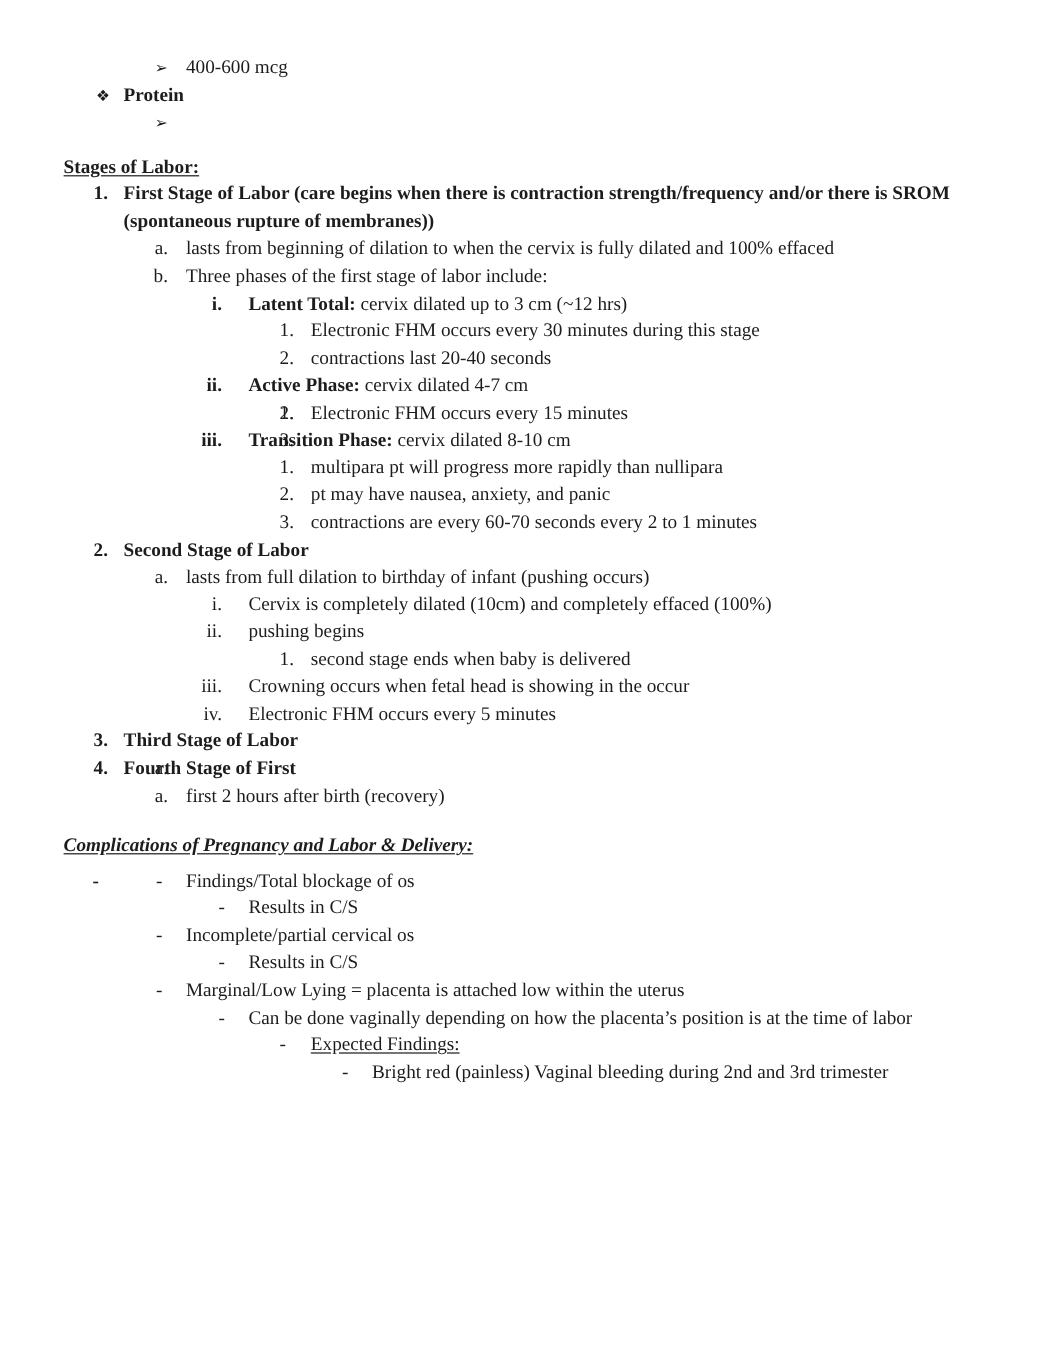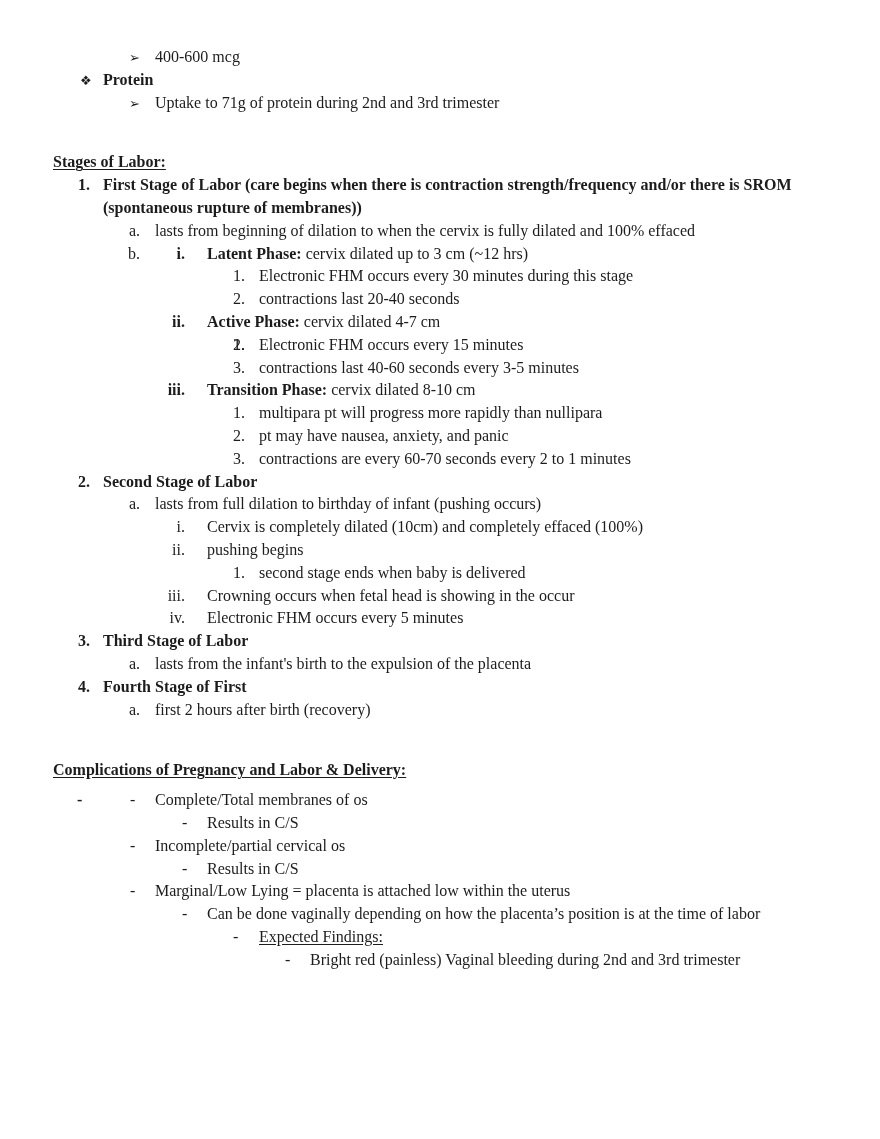--- a/index.html
+++ b/index.html
@@ -56,50 +56,50 @@
   .mk-bullet.l2 { left: 76px; top: 1px; }
   .bold { font-weight: bold; }
   .underline { text-decoration: underline; text-underline-offset: 2px; text-align: right; }
 </style>
 </head>
 <body>
 
 <div class="page" id="doc">
     <div class="line t2"><span class="mk mk-bullet l2">➢</span><span>400-600 mcg</span></div>
     <div class="line t1"><span class="mk mk-bullet l1 bold">❖</span><span class="bold">Protein</span></div>
-    <div class="line t2"><span class="mk mk-bullet l2">➢</span><span>Uptake to 71g of protein during 2nd and 3rd trimester</span></div>
+    <div class="line t2"><span class="mk mk-bullet l2">➢</span></div>
     <div class="line heading" style="margin-top: 37px;">Stages of Labor:</div>
     <div class="line t1"><span class="mk mk-num l1 bold">1.</span><span class="bold">First Stage of Labor (care begins when there is contraction strength/frequency and/or there is SROM (spontaneous rupture of membranes))</span></div>
     <div class="line t2"><span class="mk mk-num l2">a.</span><span>lasts from beginning of dilation to when the cervix is fully dilated and 100% effaced</span></div>
-    <div class="line t2"><span class="mk mk-num l2">b.</span></div>
-    <div class="line t3"><span class="mk mk-num l3 bold">i.</span><span><b>Latent Phase:</b> cervix dilated up to 3 cm (~12 hrs)</span></div>
+    <div class="line t2"><span class="mk mk-num l2">b.</span><span>Three phases of the first stage of labor include:</span></div>
+    <div class="line t3"><span class="mk mk-num l3 bold">i.</span><span><b>Latent Total:</b> cervix dilated up to 3 cm (~12 hrs)</span></div>
     <div class="line t4"><span class="mk mk-num l4">1.</span><span>Electronic FHM occurs every 30 minutes during this stage</span></div>
     <div class="line t4"><span class="mk mk-num l4">2.</span><span>contractions last 20-40 seconds</span></div>
     <div class="line t3"><span class="mk mk-num l3 bold">ii.</span><span><b>Active Phase:</b> cervix dilated 4-7 cm</span></div>
     <div class="line t4"><span class="mk mk-num l4">1.</span></div>
     <div class="line t4"><span class="mk mk-num l4">2.</span><span>Electronic FHM occurs every 15 minutes</span></div>
-    <div class="line t4"><span class="mk mk-num l4">3.</span><span>contractions last 40-60 seconds every 3-5 minutes</span></div>
+    <div class="line t4"><span class="mk mk-num l4">3.</span></div>
     <div class="line t3"><span class="mk mk-num l3 bold">iii.</span><span><b>Transition Phase:</b> cervix dilated 8-10 cm</span></div>
     <div class="line t4"><span class="mk mk-num l4">1.</span><span>multipara pt will progress more rapidly than nullipara</span></div>
     <div class="line t4"><span class="mk mk-num l4">2.</span><span>pt may have nausea, anxiety, and panic</span></div>
     <div class="line t4"><span class="mk mk-num l4">3.</span><span>contractions are every 60-70 seconds every 2 to 1 minutes</span></div>
     <div class="line t1"><span class="mk mk-num l1 bold">2.</span><span class="bold">Second Stage of Labor</span></div>
     <div class="line t2"><span class="mk mk-num l2">a.</span><span>lasts from full dilation to birthday of infant (pushing occurs)</span></div>
     <div class="line t3"><span class="mk mk-num l3">i.</span><span>Cervix is completely dilated (10cm) and completely effaced (100%)</span></div>
     <div class="line t3"><span class="mk mk-num l3">ii.</span><span>pushing begins</span></div>
     <div class="line t4"><span class="mk mk-num l4">1.</span><span>second stage ends when baby is delivered</span></div>
     <div class="line t3"><span class="mk mk-num l3">iii.</span><span>Crowning occurs when fetal head is showing in the occur</span></div>
     <div class="line t3"><span class="mk mk-num l3">iv.</span><span>Electronic FHM occurs every 5 minutes</span></div>
     <div class="line t1"><span class="mk mk-num l1 bold">3.</span><span class="bold">Third Stage of Labor</span></div>
-    <div class="line t2"><span class="mk mk-num l2">a.</span><span>lasts from the infant's birth to the expulsion of the placenta</span></div>
+    <div class="line t2"><span class="mk mk-num l2">a.</span></div>
     <div class="line t1"><span class="mk mk-num l1 bold">4.</span><span class="bold">Fourth Stage of First</span></div>
     <div class="line t2"><span class="mk mk-num l2">a.</span><span>first 2 hours after birth (recovery)</span></div>
-    <div class="line heading" style="margin-top: 38px;">Complications of Pregnancy and Labor &amp; Delivery:</div>
+    <div class="line heading" style="margin-top: 18px; font-style: italic;">Complications of Pregnancy and Labor &amp; Delivery:</div>
     <div class="line t1" style="margin-top: 7px;"><span class="mk mk-dash l1 bold">-</span></div>
-    <div class="line t2"><span class="mk mk-dash l2">-</span><span>Complete/Total membranes of os</span></div>
+    <div class="line t2"><span class="mk mk-dash l2">-</span><span>Findings/Total blockage of os</span></div>
     <div class="line t3"><span class="mk mk-dash l3">-</span><span>Results in C/S</span></div>
     <div class="line t2"><span class="mk mk-dash l2">-</span><span>Incomplete/partial cervical os</span></div>
     <div class="line t3"><span class="mk mk-dash l3">-</span><span>Results in C/S</span></div>
     <div class="line t2"><span class="mk mk-dash l2">-</span><span>Marginal/Low Lying = placenta is attached low within the uterus</span></div>
     <div class="line t3"><span class="mk mk-dash l3">-</span><span>Can be done vaginally depending on how the placenta’s position is at the time of labor</span></div>
     <div class="line t4"><span class="mk mk-dash l4">-</span><span class="underline">Expected Findings:</span></div>
     <div class="line t5"><span class="mk mk-dash l5">-</span><span>Bright red (painless) Vaginal bleeding during 2nd and 3rd trimester</span></div>
   </div>
 
 </body></html>

